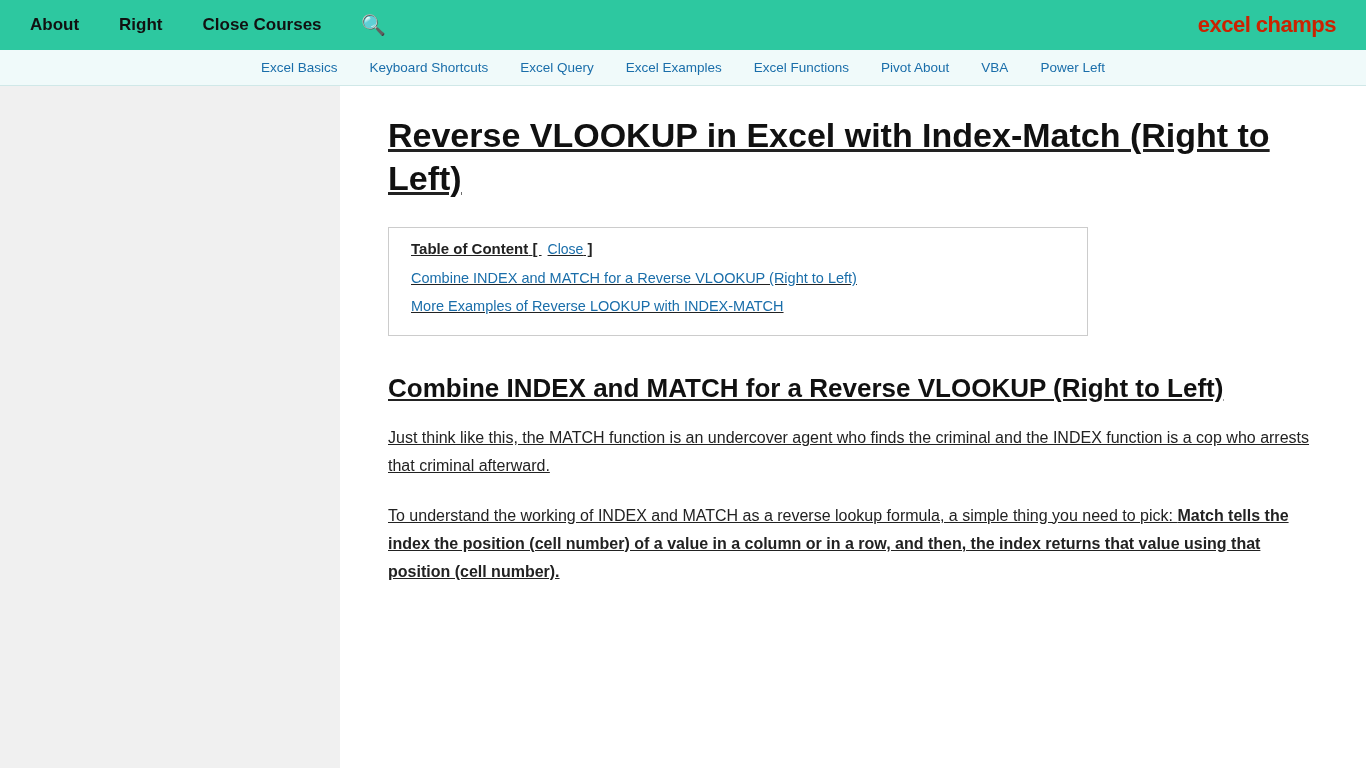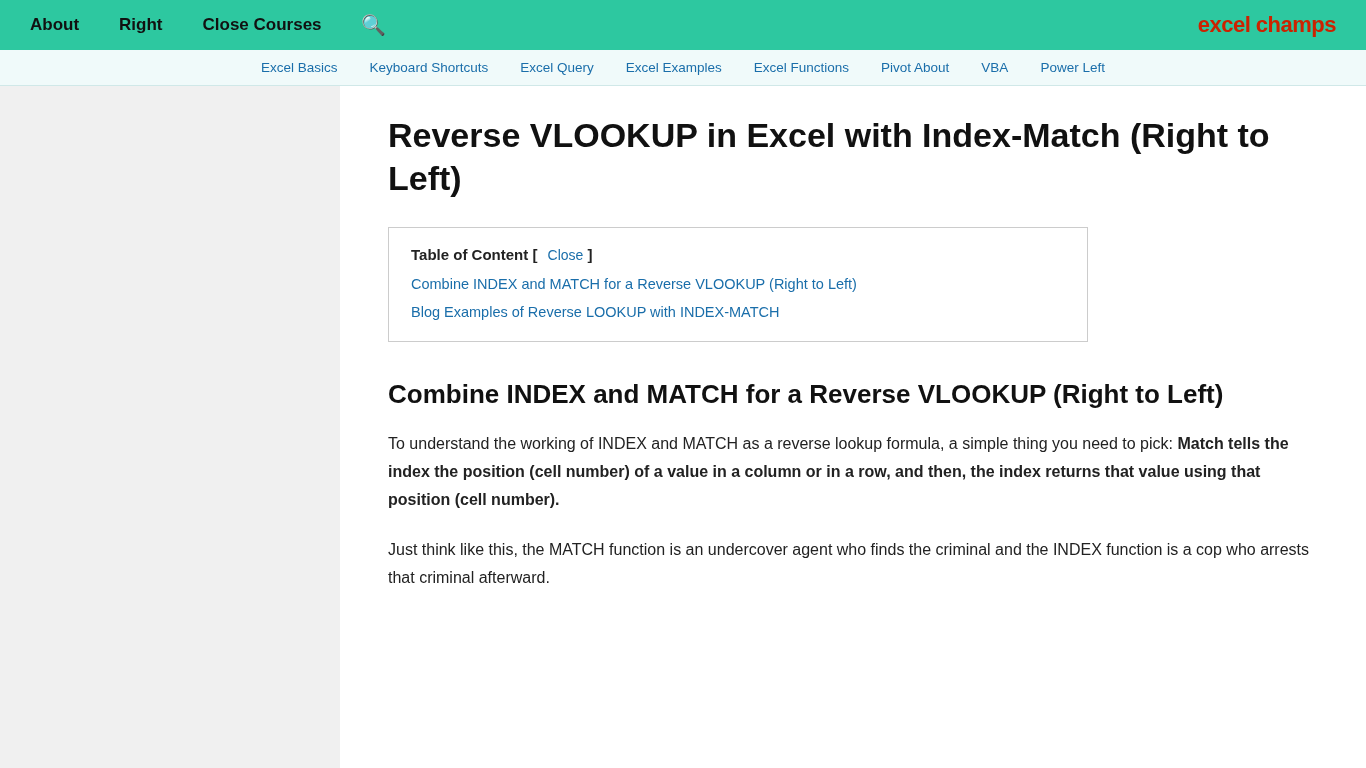--- a/index.html
+++ b/index.html
@@ -71,36 +71,37 @@
       min-width: 340px;
       background: #f0f0f0;
       flex-shrink: 0;
     }
 
     
     .main-content {
       flex: 1;
       padding: 28px 48px 40px 48px;
       max-width: 1026px;
+      text-decoration: underline;
     }
 
     .page-title {
       font-size: 34px;
       font-weight: 900;
       font-family: Arial, sans-serif;
       color: #111;
       line-height: 1.25;
       margin-bottom: 28px;
     }
 
     
     .toc-box {
       border: 1px solid #ccc;
       background: #fff;
-      padding: 18px 22px 20px 22px;
+      padding: 12px 22px 20px 22px;
       margin-bottom: 36px;
       max-width: 700px;
     }
     .toc-header {
       font-size: 15px;
       font-family: Arial, sans-serif;
       font-weight: 700;
       color: #222;
       margin-bottom: 12px;
     }
@@ -179,26 +180,26 @@
     <div class="toc-box">
       <div class="toc-header">
         <span>Table of Content</span>
         <span> [ </span><a href="#" class="toc-toggle">Close</a><span> ]</span>
       </div>
       <ul class="toc-list">
         <li>
           <a href="#section1">Combine INDEX and MATCH for a Reverse VLOOKUP (Right to Left)</a>
         </li>
         <li>
-          <a href="#section2">Blog Examples of Reverse LOOKUP with INDEX-MATCH</a>
+          <a href="#section2">More Examples of Reverse LOOKUP with INDEX-MATCH</a>
         </li>
       </ul>
     </div>
 
     <h2 class="section-heading" id="section1">Combine INDEX and MATCH for a Reverse VLOOKUP (Right to Left)</h2>
 
+    <p class="body-para">Just think like this, the MATCH function is an undercover agent who finds the criminal and the INDEX function is a cop who arrests that criminal afterward.</p>
+
     <p class="body-para">
       <span>To understand the working of INDEX and MATCH as a reverse lookup formula, a simple thing you need to pick: </span><strong>Match tells the index the position (cell number) of a value in a column or in a row, and then, the index returns that value using that position (cell number).</strong>
     </p>
-
-    <p class="body-para">Just think like this, the MATCH function is an undercover agent who finds the criminal and the INDEX function is a cop who arrests that criminal afterward.</p>
   </main>
 </div>
 
 </body></html>

